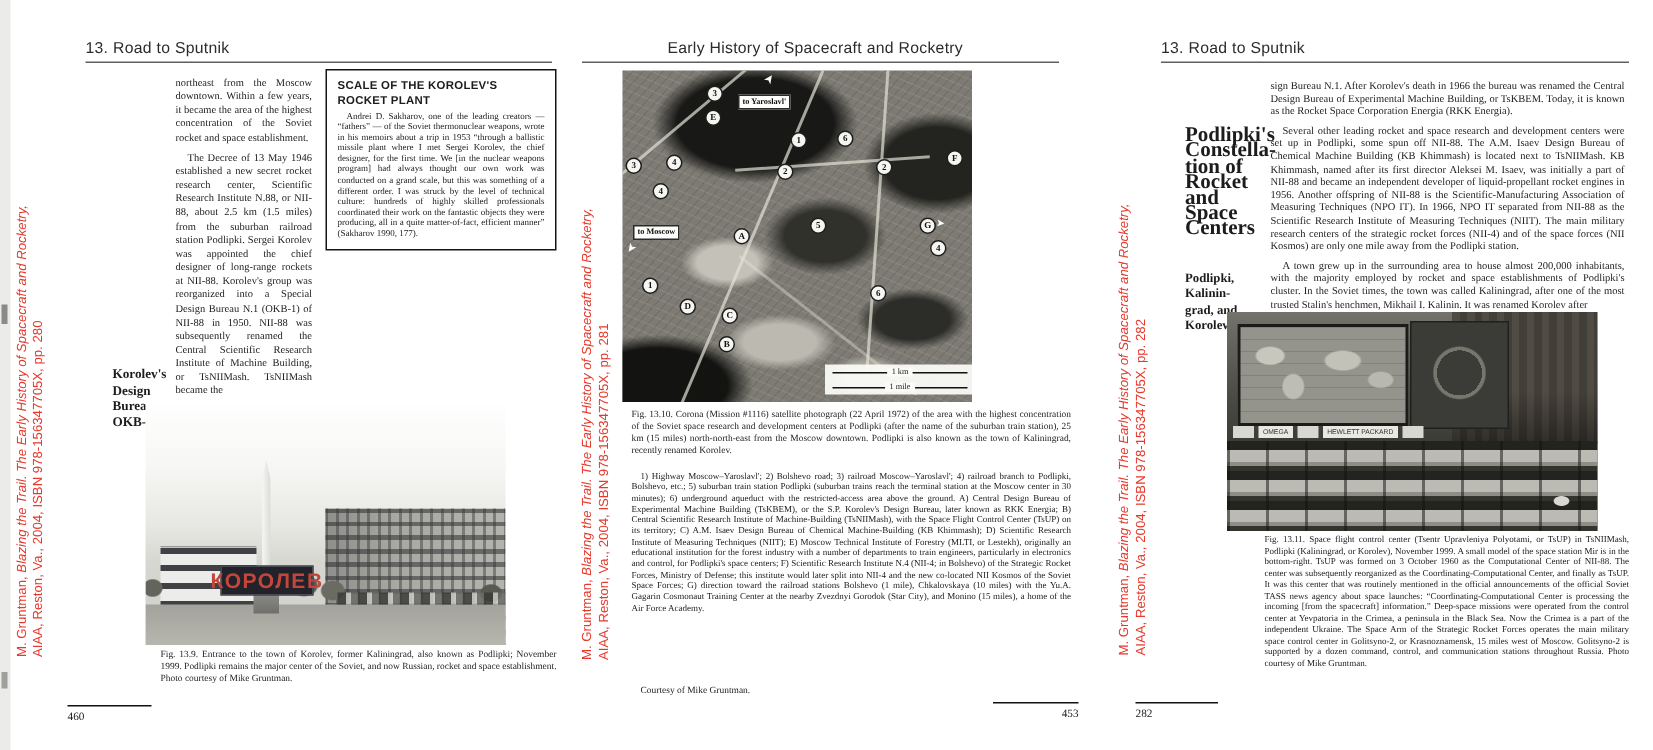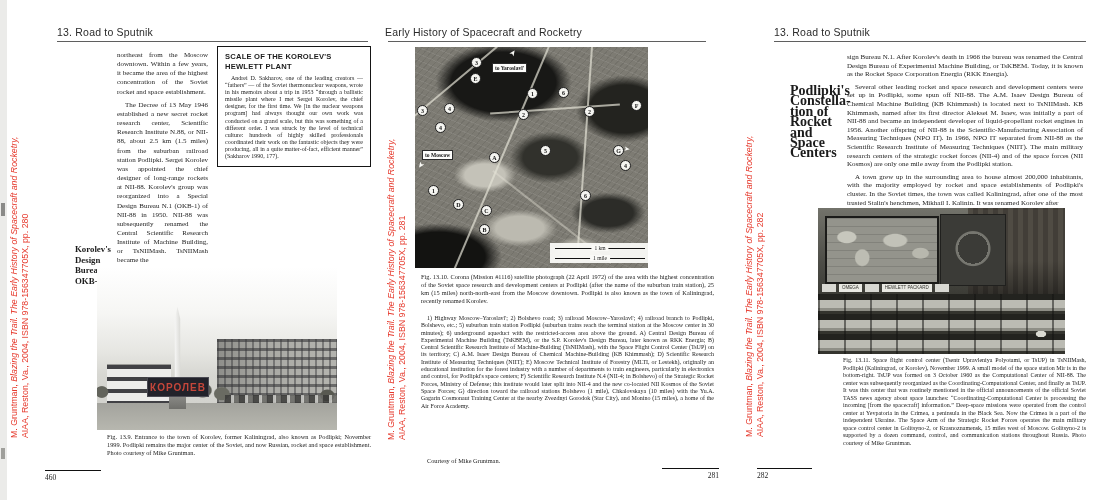--- a/index.html
+++ b/index.html
@@ -44,21 +44,21 @@
     radial-gradient(ellipse 12px 10px at 52% 55%,#6a6b62 60%,rgba(0,0,0,0) 70%),
     radial-gradient(ellipse 10px 9px at 2% 50%,#63645c 60%,rgba(0,0,0,0) 70%),
     radial-gradient(ellipse 11px 9px at 96% 60%,#585951 60%,rgba(0,0,0,0) 70%);}
   .f9-cars{left:128px;top:128px;width:112px;height:8px;opacity:.85;background:
     repeating-linear-gradient(90deg,#3a3a38 0 6px,#c9c9c5 6px 9px,#6a6a66 9px 14px);}
   .f9-rocket{left:76px;top:40px;width:9px;height:90px;background:linear-gradient(90deg,#ffffff,#d2d2cd);
     clip-path:polygon(50% 0,80% 13%,80% 100%,20% 100%,20% 13%);}
   .f9-pedestal{left:72px;top:126px;width:17px;height:16px;background:linear-gradient(180deg,#90908c,#6f6f6b);}
   .f9-sign{left:50px;top:110px;width:60px;height:18px;background:#22222a;border:1px solid #4a4a52;
     display:flex;align-items:center;justify-content:center;z-index:6;}
-  .f9-sign span{color:#c4463a;font-family:"Liberation Sans",sans-serif;font-weight:bold;font-size:10px;letter-spacing:1px;}
+  .f9-sign span{color:#c4463a;font-family:"Liberation Sans",sans-serif;font-weight:bold;font-size:14px;letter-spacing:1px;}
   .f9-ground{left:0;top:136px;width:240px;height:27px;background:linear-gradient(180deg,#a3a39d,#b7b7af);}
   
   .fig10{position:absolute;overflow:hidden;background:
     radial-gradient(ellipse 95px 55px at 38% 16%,#181816 0 55%,rgba(0,0,0,0) 72%),
     radial-gradient(ellipse 70px 48px at 90% 28%,#23231f 0 50%,rgba(0,0,0,0) 70%),
     radial-gradient(ellipse 85px 45px at 10% 95%,#131311 0 55%,rgba(0,0,0,0) 75%),
     radial-gradient(ellipse 60px 38px at 58% 50%,#31312c 0 45%,rgba(0,0,0,0) 68%),
     radial-gradient(ellipse 55px 30px at 83% 75%,#2c2c28 0 45%,rgba(0,0,0,0) 68%),
     radial-gradient(ellipse 50px 28px at 30% 58%,#c4c2b8 0 40%,rgba(0,0,0,0) 62%),
     radial-gradient(ellipse 60px 30px at 45% 82%,#bcbab0 0 40%,rgba(0,0,0,0) 62%),
@@ -136,21 +136,21 @@
 Design
 Bureau
 OKB-1</div>
 
     <div class="bodytxt" style="left:83px;top:27px;width:99px;">
       <p>northeast from the Moscow downtown. Within a few years, it became the area of the highest concentration of the Soviet rocket and space establishment.</p>
       <p class="ind">The Decree of 13 May 1946 established a new secret rocket research center, Scientific Research Institute N.88, or NII-88, about 2.5 km (1.5 miles) from the suburban railroad station Podlipki. Sergei Korolev was appointed the chief designer of long-range rockets at NII-88. Korolev's group was reorganized into a Special Design Bureau N.1 (OKB-1) of NII-88 in 1950. NII-88 was subsequently renamed the Central Scientific Research Institute of Machine Building, or TsNIIMash. TsNIIMash became the</p>
     </div>
 
     <div class="sbox" style="left:187px;top:26px;width:138px;">
-      <h4>SCALE OF THE KOROLEV'S HEWLETT PLANT</h4>
+      <h4>SCALE OF THE KOROLEV'S ROCKET PLANT</h4>
       <div>Andrei D. Sakharov, one of the leading creators — “fathers” — of the Soviet thermonuclear weapons, wrote in his memoirs about a trip in 1953 “through a ballistic missile plant where I met Sergei Korolev, the chief designer, for the first time. We [in the nuclear weapons program] had always thought our own work was conducted on a grand scale, but this was something of a different order. I was struck by the level of technical culture: hundreds of highly skilled professionals coordinated their work on the fantastic objects they were producing, all in a quite matter-of-fact, efficient manner” (Sakharov 1990, 177).</div>
     </div>
 
     <div class="bodytxt" style="left:83px;top:196px;width:256px;">
     </div>
 
     <div class="fig9" style="left:67px;top:247px;width:240px;height:163px;">
       <div class="abs f9-bldgL"></div>
       <div class="abs f9-bldgR"></div>
       <div class="abs f9-trees"></div>
@@ -163,21 +163,21 @@
       </div>
     </div>
 
     <div class="cap" style="left:77px;top:413px;width:264px;">Fig. 13.9. Entrance to the town of Korolev, former Kaliningrad, also known as Podlipki; November 1999.  Podlipki remains the major center of the Soviet, and now Russian, rocket and space establishment. Photo courtesy of Mike Gruntman.</div>
 
     <div class="frule" style="left:15px;top:450px;width:56px;"></div>
     <div class="pnum" style="left:15px;top:452.5px;">460</div>
   </section>
 
   <section class="page" id="p281">
-    <div class="p-hdr" style="left:0;top:6px;width:317px;text-align:left;">Early History of Spacecraft and Rocketry</div>
+    <div class="p-hdr" style="left:0;top:6px;width:317px;text-align:center;">Early History of Spacecraft and Rocketry</div>
     <div class="hdr-rule" style="left:3px;top:20.5px;width:318px;"></div>
 
     <div class="fig10" style="left:30px;top:27px;width:233px;height:221px;">
       <div class="road r1"></div>
       <div class="road r2"></div>
       <div class="road r3"></div>
       <div class="road r4"></div>
       <div class="road r5"></div>
 
       <div class="mlabel" style="left:77px;top:16px;">to Yaroslavl'</div>
@@ -218,33 +218,37 @@
           <span class="mk" style="left: 66px; top: 158px;">C</span>
           <span class="mk" style="left: 64px; top: 177px;">B</span>
         </div>
     </div>
 
     <div class="cap" style="left:36px;top:253px;width:293px;">Fig. 13.10. Corona (Mission #1116) satellite photograph (22 April 1972) of the area with the highest concentration of the Soviet space research and development centers at Podlipki (after the name of the suburban train station), 25 km (15 miles) north-north-east from the Moscow downtown. Podlipki is also known as the town of Kaliningrad, recently renamed Korolev.</div>
     <div class="cap" style="left:36px;top:295px;width:293px;font-size:6px;line-height:7.3px;text-indent:6px;">1) Highway Moscow–Yaroslavl'; 2) Bolshevo road; 3) railroad Moscow–Yaroslavl'; 4) railroad branch to Podlipki, Bolshevo, etc.; 5) suburban train station Podlipki (suburban trains reach the terminal station at the Moscow center in 30 minutes); 6) underground aqueduct with the restricted-access area above the ground. A) Central Design Bureau of Experimental Machine Building (TsKBEM), or the S.P. Korolev's Design Bureau, later known as RKK Energia; B) Central Scientific Research Institute of Machine-Building (TsNIIMash), with the Space Flight Control Center (TsUP) on its territory; C) A.M. Isaev Design Bureau of Chemical Machine-Building (KB Khimmash); D) Scientific Research Institute of Measuring Techniques (NIIT); E) Moscow Technical Institute of Forestry (MLTI, or Lestekh), originally an educational institution for the forest industry with a number of departments to train engineers, particularly in electronics and control, for Podlipki's space centers; F) Scientific Research Institute N.4 (NII-4; in Bolshevo) of the Strategic Rocket Forces, Ministry of Defense; this institute would later split into NII-4 and the new co-located NII Kosmos of the Soviet Space Forces; G) direction toward the railroad stations Bolshevo (1 mile), Chkalovskaya (10 miles) with the Yu.A. Gagarin Cosmonaut Training Center at the nearby Zvezdnyi Gorodok (Star City), and Monino (15 miles), a home of the Air Force Academy.</div>
     <div class="cap" style="left:42px;top:437px;width:200px;text-align:left;">Courtesy of Mike Gruntman.</div>
 
     <div class="frule" style="left:277px;top:448px;width:57px;"></div>
-    <div class="pnum" style="left:303px;top:450.5px;width:31px;text-align:right;">281</div>
+    <div class="pnum" style="left:303px;top:450.5px;width:31px;text-align:right;">453</div>
   </section>
 
   <section class="page" id="p282">
     <div class="p-hdr" style="left:29px;top:6px;">13. Road to Sputnik</div>
     <div class="hdr-rule" style="left:29px;top:20.5px;width:312px;"></div>
 
     <div class="mnote" style="left:45px;top:66px;width:62px;font-size:14px;line-height:10.4px;">Podlipki's
 Constella-
 tion of
 Rocket and
 Space
 Centers</div>
+    <div class="mnote" style="left:45px;top:160px;width:62px;font-size:8.5px;line-height:10.4px;">Podlipki,
+Kalinin-
+grad, and
+Korolev</div>
 
     <div class="bodytxt" style="left:98px;top:29px;width:244px;line-height:8.6px;">
       <p>sign Bureau N.1. After Korolev's death in 1966 the bureau was renamed the Central Design Bureau of Experimental Machine Building, or TsKBEM. Today, it is known as the Rocket Space Corporation Energia (RKK Energia).</p>
       <p class="ind">Several other leading rocket and space research and development centers were set up in Podlipki, some spun off NII-88. The A.M. Isaev Design Bureau of Chemical Machine Building (KB Khimmash) is located next to TsNIIMash. KB Khimmash, named after its first director Aleksei M. Isaev, was initially a part of NII-88 and became an independent developer of liquid-propellant rocket engines in 1956. Another offspring of NII-88 is the Scientific-Manufacturing Association of Measuring Techniques (NPO IT). In 1966, NPO IT separated from NII-88 as the Scientific Research Institute of Measuring Techniques (NIIT). The main military research centers of the strategic rocket forces (NII-4) and of the space forces (NII Kosmos) are only one mile away from the Podlipki station.</p>
       <p class="ind">A town grew up in the surrounding area to house almost 200,000 inhabitants, with the majority employed by rocket and space establishments of Podlipki's cluster. In the Soviet times, the town was called Kaliningrad, after one of the most trusted Stalin's henchmen, Mikhail I. Kalinin. It was renamed Korolev after</p>
     </div>
 
     <div class="fig11" style="left:73px;top:188px;width:247px;height:146px;">
       <div class="abs f11-wall"></div>
       <div class="abs f11-map"></div>

